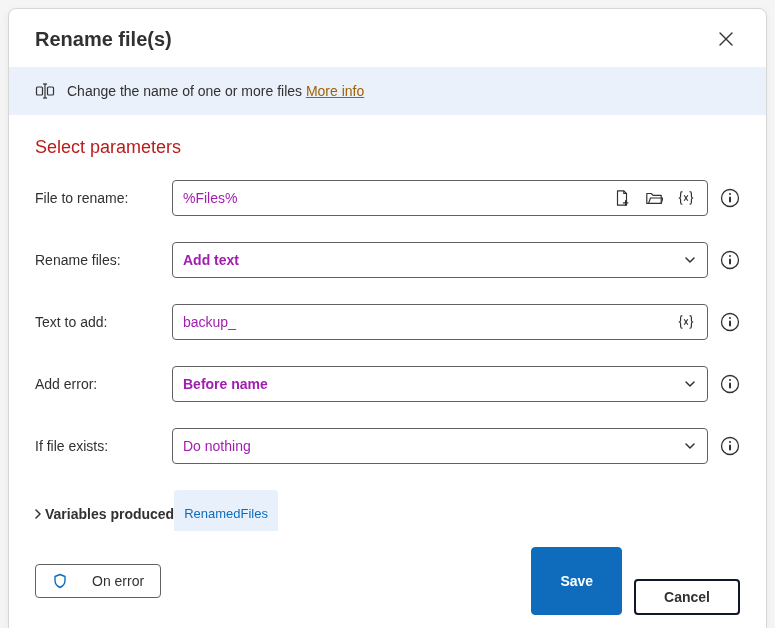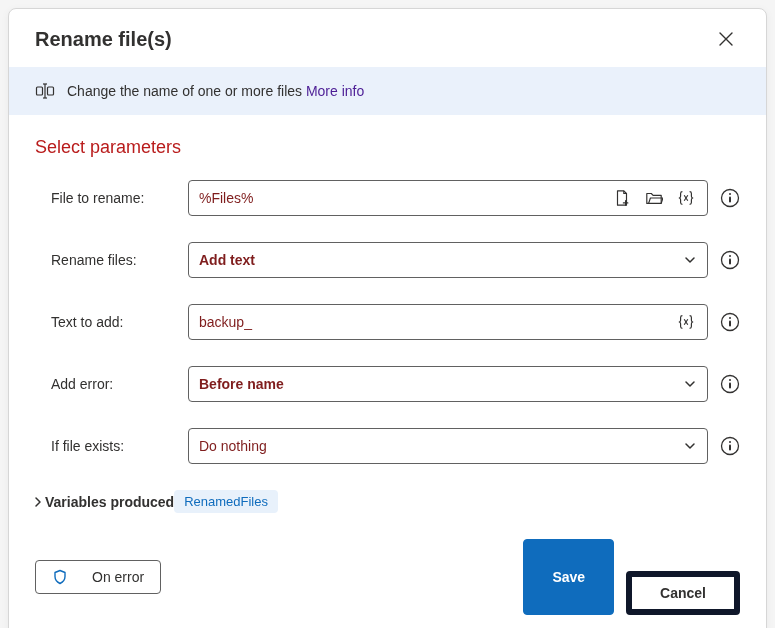--- a/index.html
+++ b/index.html
@@ -44,39 +44,39 @@
       display: flex;
       align-items: center;
       gap: 12px;
       font-size: 14px;
       color: #323130;
     }
     .info-icon {
       flex-shrink: 0;
     }
     .more-link {
-      color: #4c1d95;
+      color: #a16207;
+      text-decoration: underline;
       cursor: pointer;
     }
     .body {
       padding: 22px 26px 8px 26px;
       flex: 1;
       overflow-y: auto;
     }
     .section-title {
       font-size: 18px;
       color: #b91c1c;
       margin-bottom: 22px;
     }
     .field-row {
       display: flex;
       align-items: center;
       gap: 12px;
       margin-bottom: 26px;
-      margin-left: 16px;
     }
     .field-label {
       width: 125px;
       flex-shrink: 0;
       font-size: 14px;
       color: #323130;
     }
     .field-control {
       flex: 1;
       display: flex;
@@ -87,21 +87,21 @@
       padding: 0 10px;
       background: #fff;
       font-size: 14px;
       color: #323130;
     }
     .field-control .value {
       flex: 1;
       border: none;
       outline: none;
       font-size: 14px;
-      color: #7f1d1d;
+      color: #a21caf;
       background: transparent;
       font-family: inherit;
     }
     .field-control.select .value {
       font-weight: 600;
     }
     .inline-icons {
       display: flex;
       align-items: center;
       gap: 10px;
@@ -126,21 +126,21 @@
       align-items: center;
       font-size: 14px;
       margin-top: 4px;
       margin-left: -4px;
     }
     .chevron-right {
       display:flex;align-items:center;
     }
     .vars-label { font-weight: 600; color: #323130; }
     .var-badge {
-      padding: 4px 10px;
+      padding: 16px 10px;
       border-radius: 4px;
       background: #e8f1fb;
       color: #0f6cbd;
       font-size: 13px;
     }
     .footer {
       display: flex;
       align-items: center;
       justify-content: space-between;
       padding: 16px 26px 20px 26px;
@@ -164,21 +164,21 @@
       cursor: pointer;
     }
     .btn-primary {
       background: #0f6cbd;
       color: #fff;
       border: 1px solid #0f6cbd;
     }
     .btn-secondary {
       background: #fff;
       color: #323130;
-      border: 6px solid #0f172a;
+      border: 2px solid #0f172a;
       margin-top: 32px;
     }
     svg { display: block; }
   </style>
 </head>
 <body>
 
 <div class="dialog">
 
   <div class="header">

